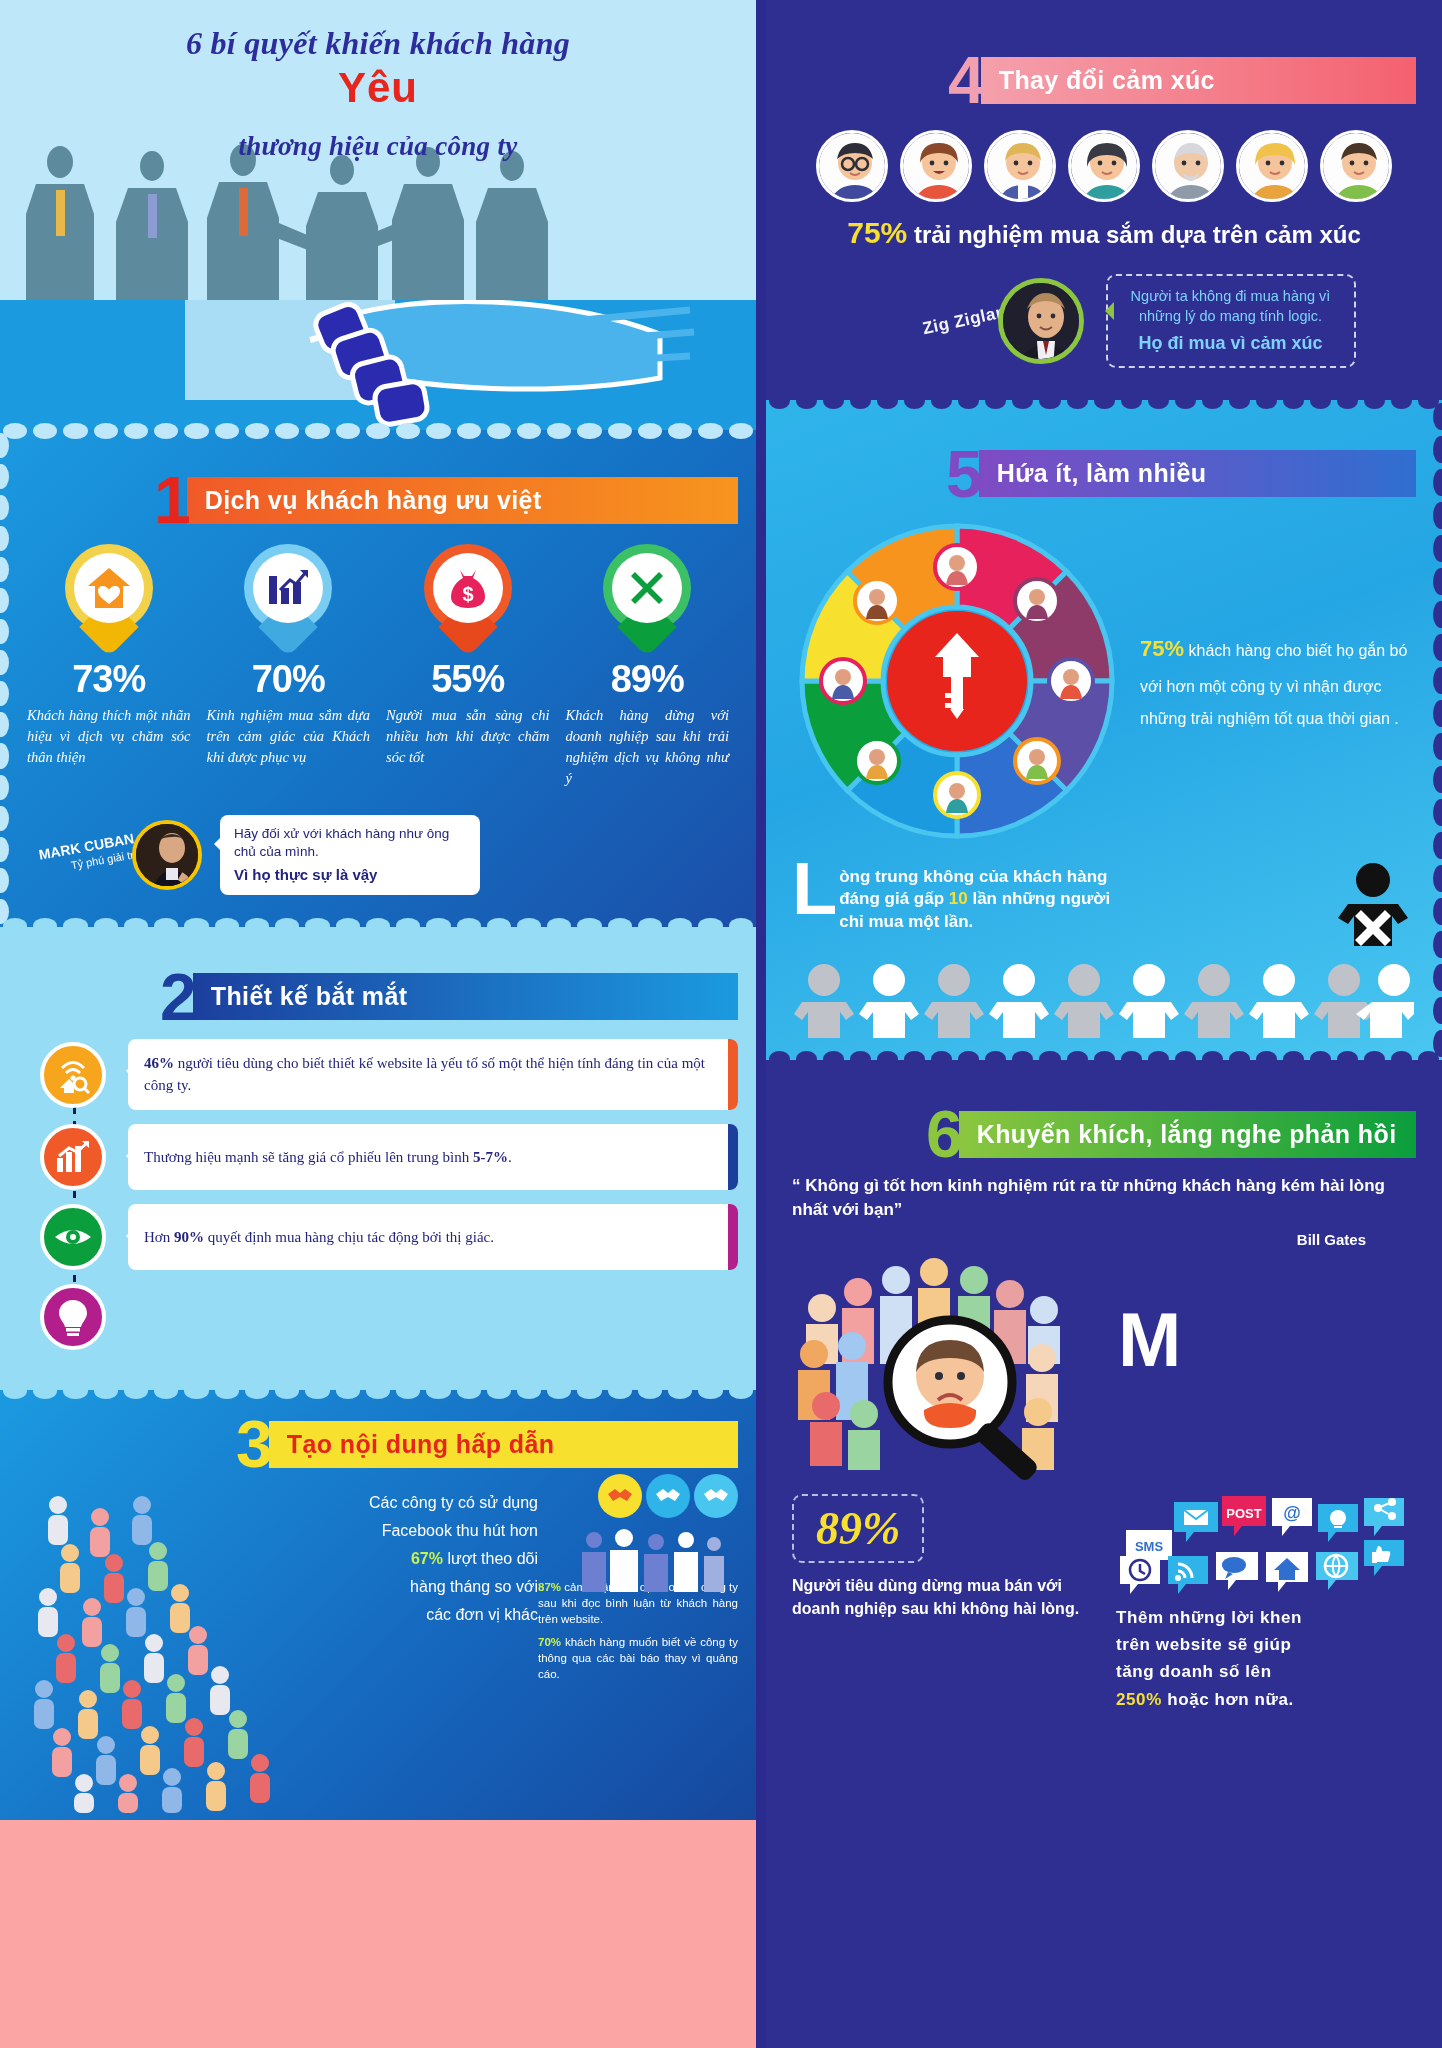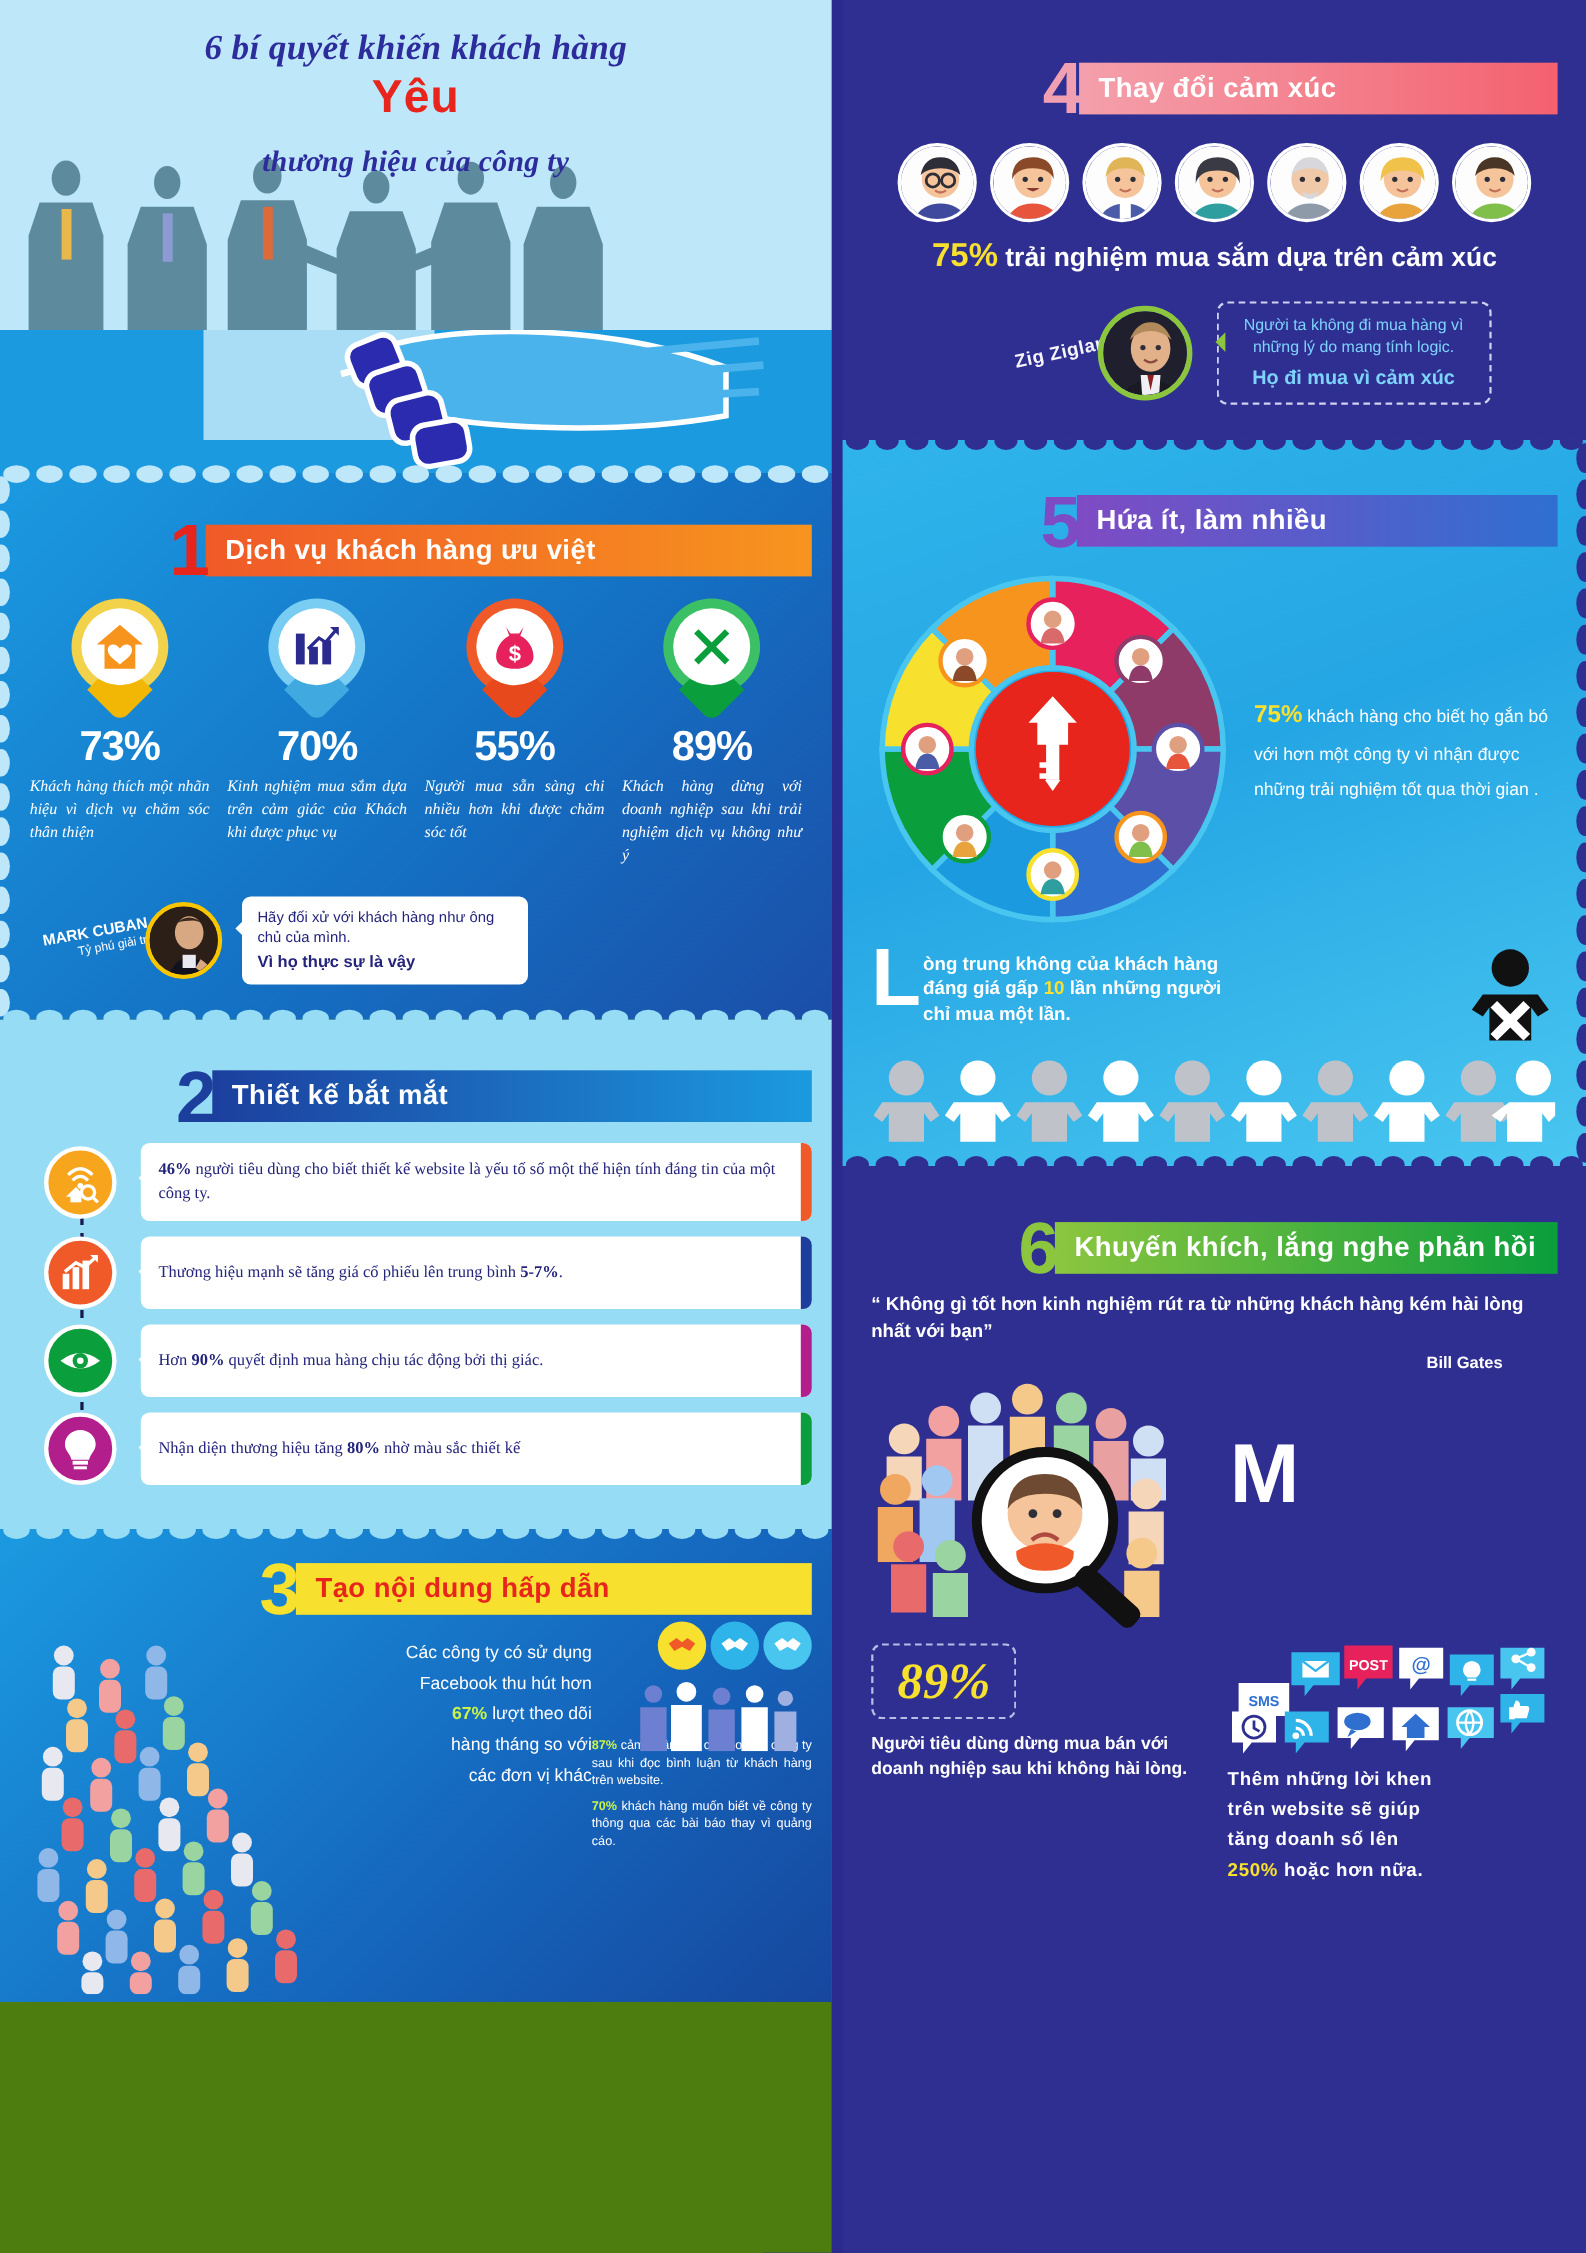--- a/index.html
+++ b/index.html
@@ -4,21 +4,21 @@
 <style>
   * { box-sizing: border-box; margin:0; padding:0; }
   body {
     width:1442px; height:2048px;
     font-family:"Liberation Sans", sans-serif;
     background:#2a2a8f; overflow:hidden;
   }
   .page { position:relative; width:1442px; height:2048px; display:flex; }
 
   
-  .col-left  { width:803px; height:2048px; position:relative; background:#4d7c0f; }
+  .col-left  { width:803px; height:2048px; position:relative; background:#fca5a5; }
   .col-gap   { width:12px; background:#2a2a8f; }
   .col-right { width:719px; height:2048px; position:relative; background:#2f2f92; }
 
   
   .hero { position:relative; height:300px; background:#bfe7fa; overflow:hidden; }
   .hero-title {
     position:relative; z-index:5; text-align:center; padding-top:26px;
     font-family:"Liberation Serif", serif; font-style:italic; font-weight:bold;
     color:#2c2c9c; font-size:32px; line-height:1.12; letter-spacing:.3px;
   }
@@ -493,24 +493,20 @@
           </div>
         </div>
 
         <div class="tl-row">
           <div class="tl-ico" style="background:#b21e8c">
             <svg width="30" height="38" viewBox="0 0 30 38">
                 <path d="M15 2 C23 2 29 8 29 15 C29 21 24 24 23 29 H7 C6 24 1 21 1 15 C1 8 7 2 15 2z" fill="#fff"></path>
                 <rect x="8" y="30" width="14" height="3.5" fill="#fff"></rect>
                 <rect x="9" y="35" width="12" height="3" fill="#fff"></rect>
               </svg>
-          </div>
-          <div class="tl-card">
-            <span>Nhận diện thương hiệu tăng <b>80%</b> nhờ màu sắc thiết kế</span>
-            <span class="edge" style="background:#0a9e3c"></span>
           </div>
         </div>
       </div>
     </div>
 
     <div class="sec sec3">
       <div class="perf-h" style="top:-7px">
         <i style="background:#96dcf5"></i>
           <i style="background:#96dcf5"></i>
           <i style="background:#96dcf5"></i>

